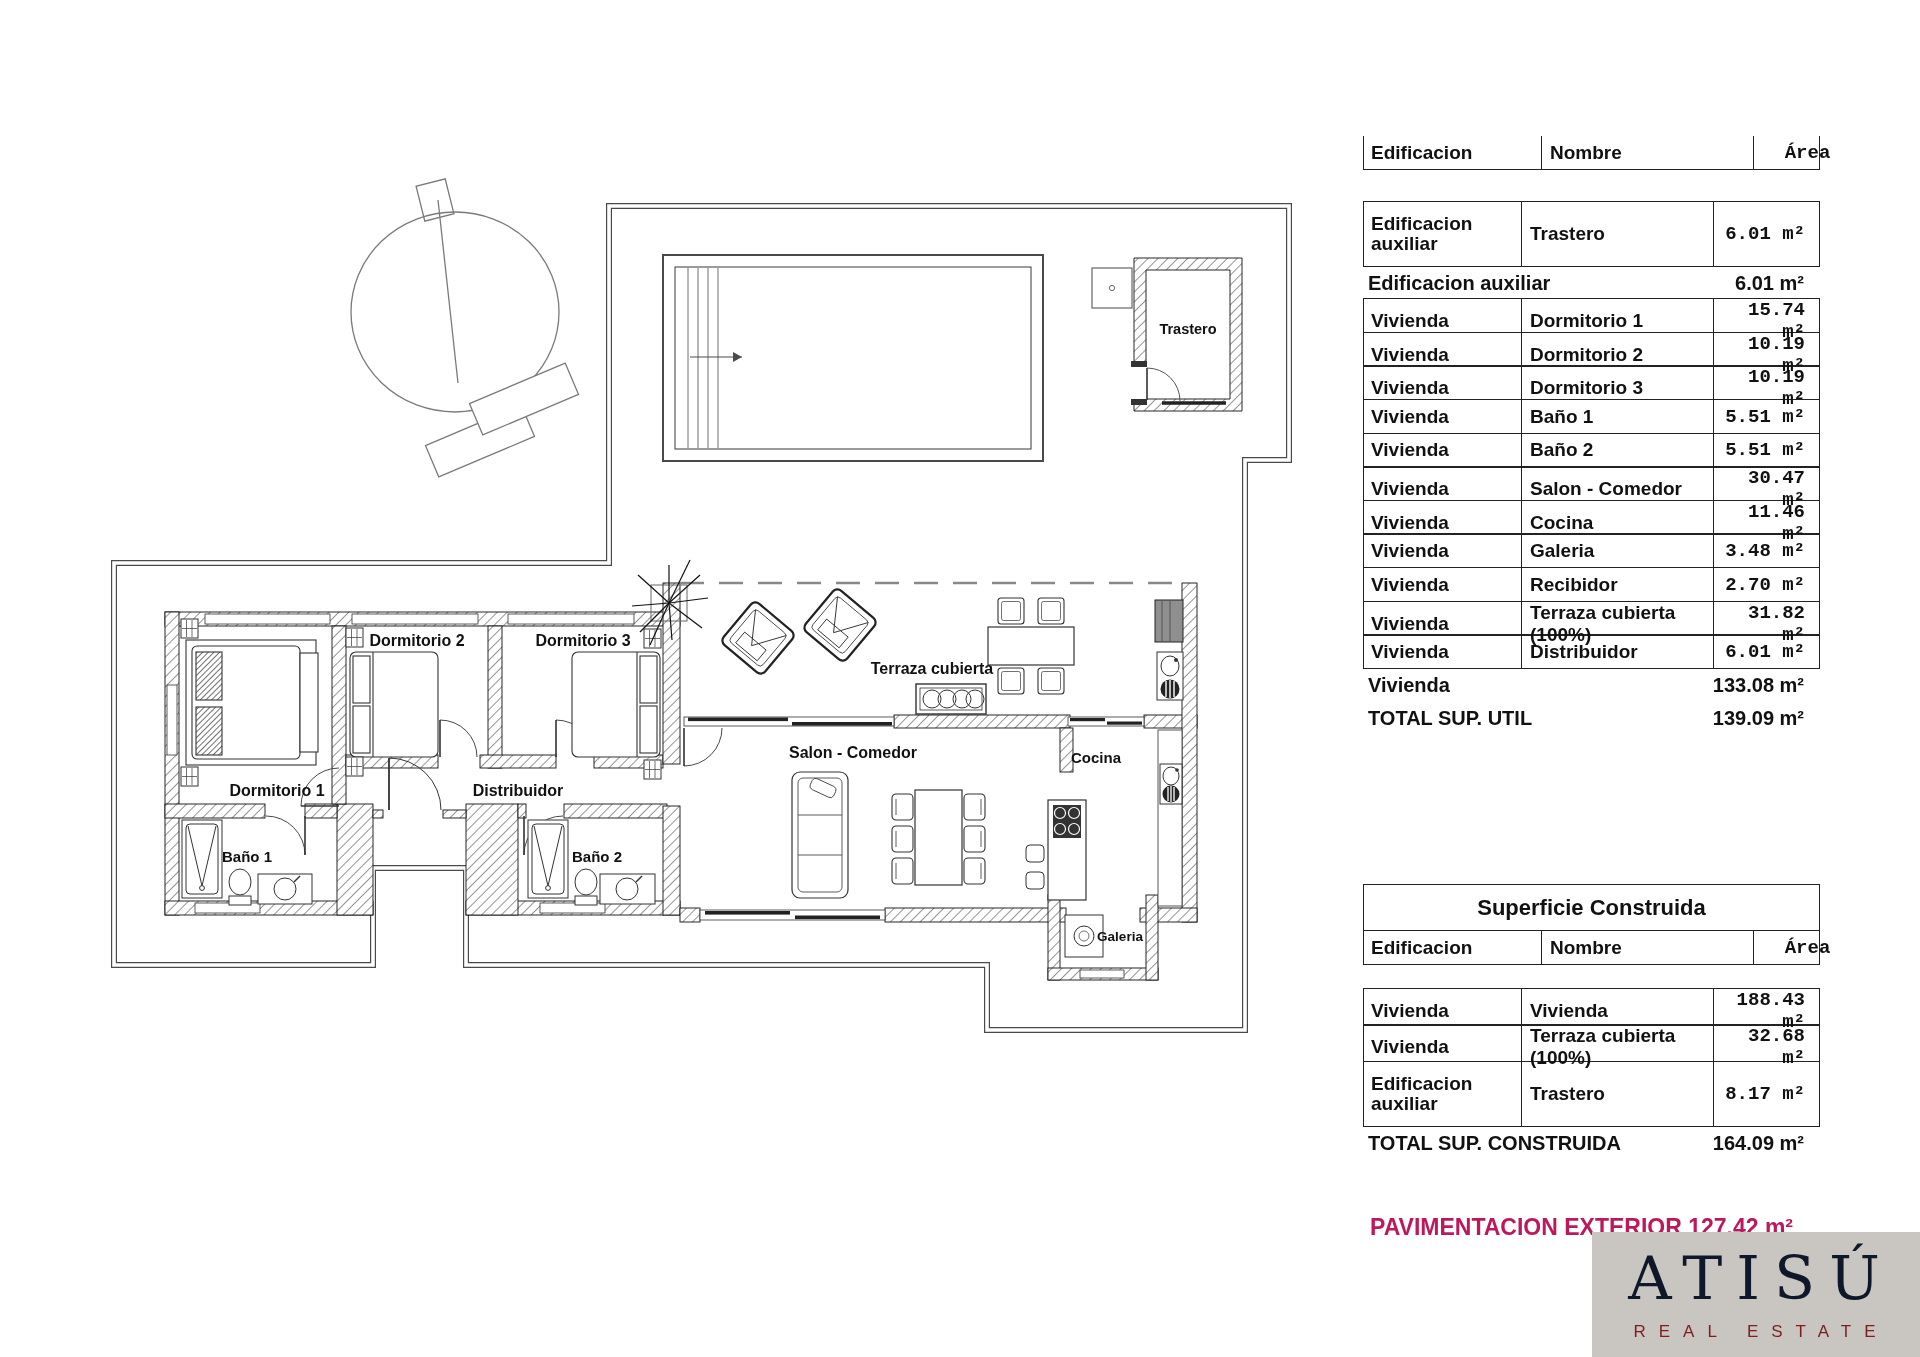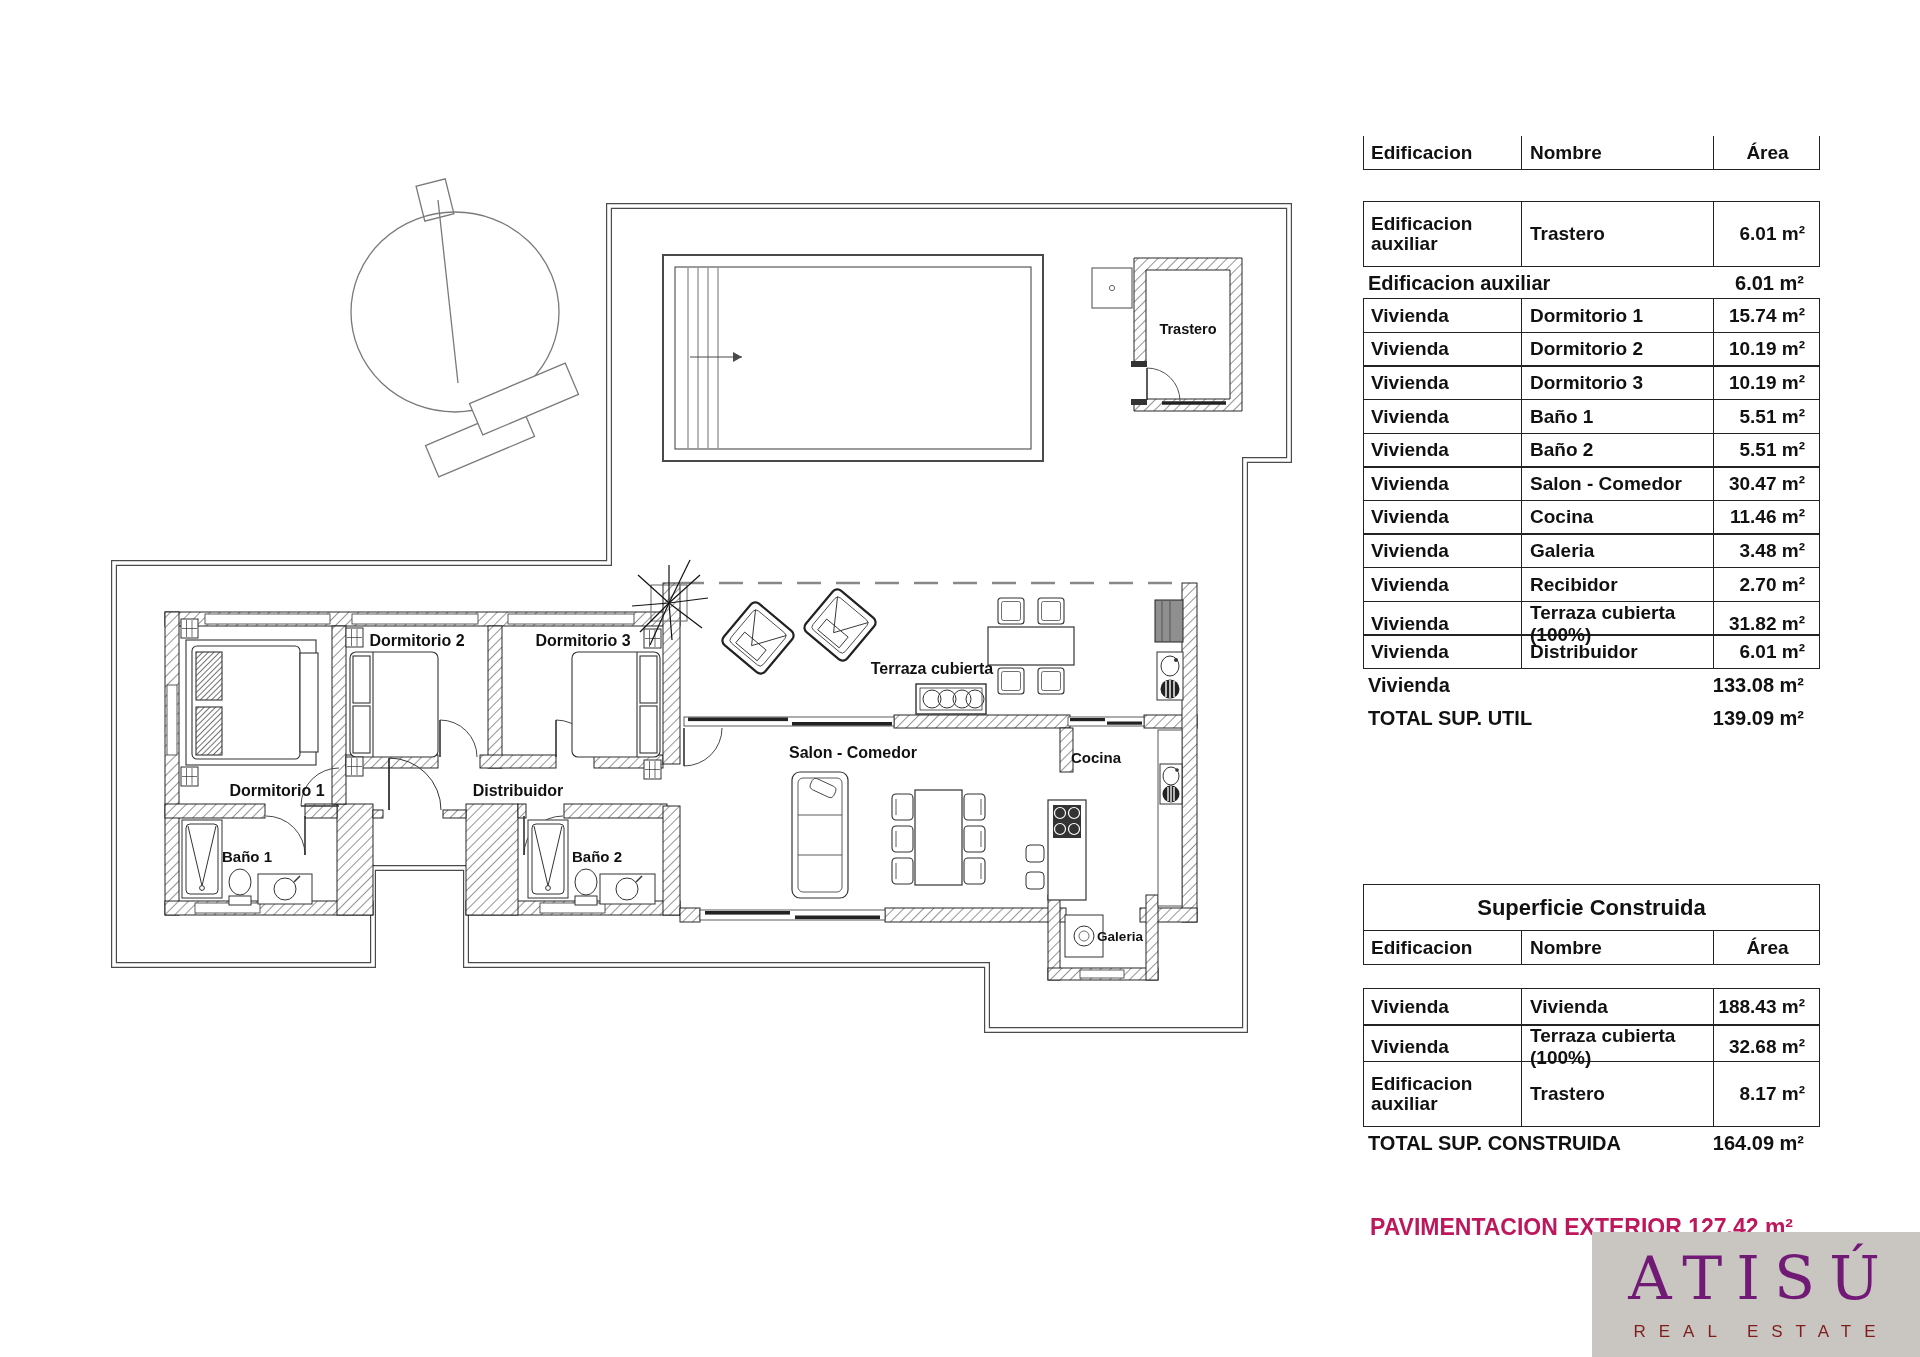--- a/index.html
+++ b/index.html
@@ -3,38 +3,38 @@
 <meta charset="utf-8">
 <style>
   html,body{margin:0;padding:0;background:#ffffff;width:1920px;height:1357px;overflow:hidden;
     font-family:"Liberation Sans", sans-serif;}
   .stage{position:relative;width:1920px;height:1357px;background:#fff;}
   svg.plan{position:absolute;left:0;top:0;}
   
   .tbl{position:absolute;width:457px;color:#111;}
   .t-title{border:1.6px solid #222;height:45px;display:flex;align-items:center;justify-content:center;
     font-size:22px;font-weight:bold;}
-  .t-head{border:1.4px solid #222;border-top:none;height:33px;}
+  .t-head{border:1.4px solid #222;border-top:none;height:33px;gap:20px;}
   .row{display:grid;grid-template-columns:113px 236px 108px;align-items:center;}
   .row .c1{padding-left:7px;font-weight:bold;font-size:19px;line-height:1.05;}
   .row .c2{padding-left:8px;font-weight:bold;font-size:19px;border-left:1.4px solid #222;align-self:stretch;display:flex;align-items:center;margin-left:44px;}
-  .row .c3{padding-right:16px;font-weight:bold;font-size:19px;text-align:right;border-left:1.4px solid #222;align-self:stretch;display:flex;align-items:center;justify-content:flex-end;}
+  .row .c3{padding-right:16px;font-weight:bold;font-size:19px;text-align:right;border-left:1.4px solid #222;align-self:stretch;display:flex;align-items:center;justify-content:flex-end;font-family:Liberation Mono, monospace;}
   .t-head .c2,.t-head .c3{border-left:1.4px solid #222;}
   .t-head .c3{justify-content:center;padding-right:0;}
   .t-gap{height:32px;}
   .brow{border:1.4px solid #222;margin-top:-1.4px;height:33px;}
   .brow.tall{height:64px;}
   .brow.tall .c2,.brow.tall .c3{align-items:center;}
   .sumrow{height:33px;display:flex;align-items:center;justify-content:space-between;
     font-weight:bold;font-size:20px;padding:0 16px 0 5px;}
   .sumrow .v{text-align:right;}
   .pav{position:absolute;font-weight:bold;font-size:23px;color:#be185d;margin-top:8px;}
   
   .logo{position:absolute;display:flex;flex-direction:column;align-items:center;justify-content:center;}
-  .logo .brand{font-family:"DejaVu Serif", serif;font-size:60px;font-weight:400;color:#701a75;
+  .logo .brand{font-family:"DejaVu Serif", serif;font-size:60px;font-weight:400;color:#0f172a;
     letter-spacing:14px;line-height:1;margin-left:10px;}
   .logo .tagline{font-family:"Liberation Sans", sans-serif;font-size:17px;color:#7f1d1d;
     letter-spacing:13px;margin-top:14px;margin-left:10px;}
 </style>
 </head>
 <body>
 
 <div class="stage">
 
 <svg class="plan" width="1920" height="1357" viewBox="0 0 1920 1357">

